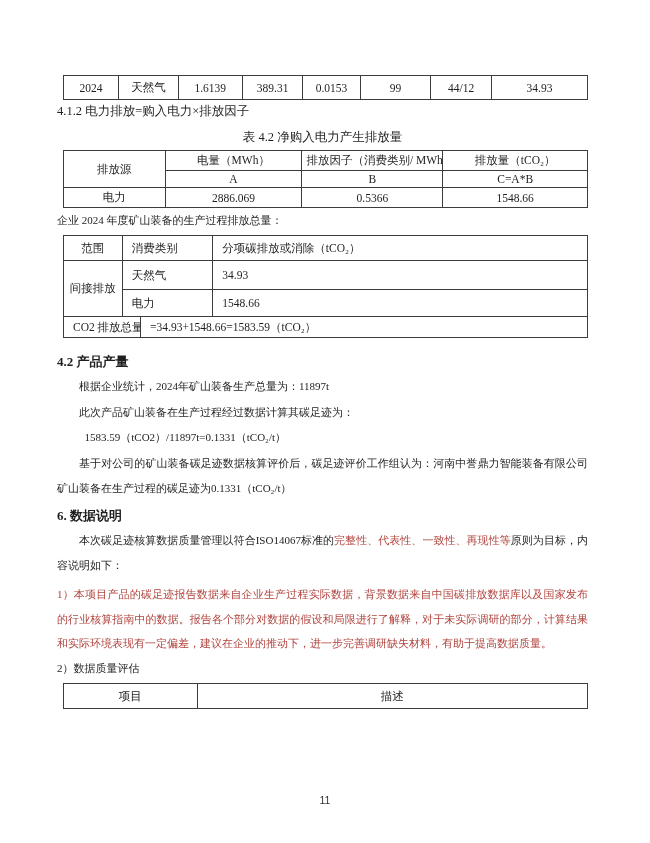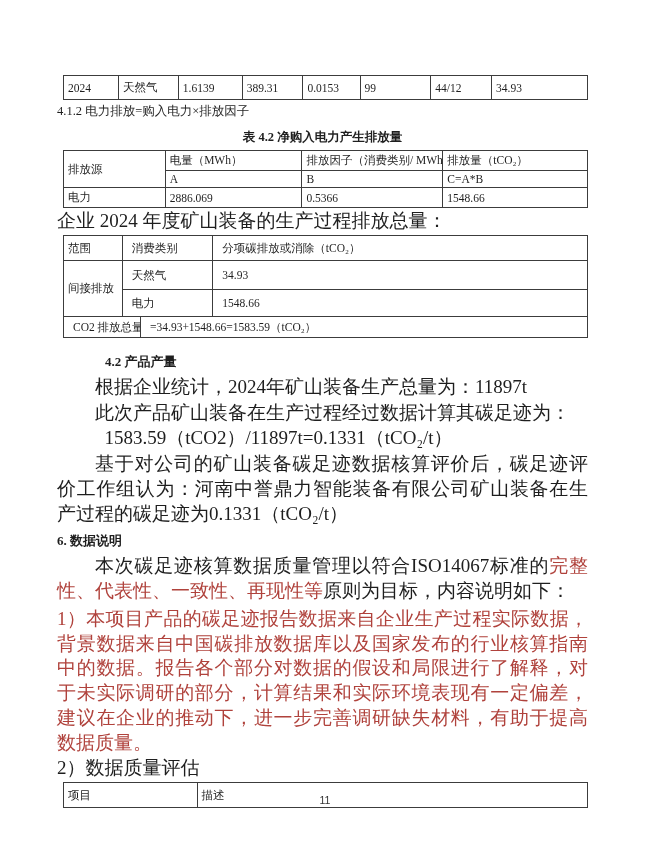--- a/index.html
+++ b/index.html
@@ -10,42 +10,42 @@
     padding:75px 62px 0 57px;
     background:#ffffff;
     font-family:"Liberation Serif","DejaVu Serif",serif;
     color:#1e1e1e;
     overflow:hidden;
   }
   table { border-collapse:collapse; width:525px; margin-left:6px; table-layout:fixed; }
   td {
     border:1px solid #3c3c3c;
     font-size:11.5px;
-    text-align:left;
+    text-align:center;
     padding:2px 4px;
     overflow:hidden;
     white-space:nowrap;
     color:#1e1e1e;
   }
   td.left { text-align:left; padding-left:9px; }
   .fuel td { height:19px; }
   .t42 td { height:12px; }
   .t42 tr.datarow td { height:15px; }
   .sum tr.r1 td { height:20px; }
   .sum tr.r2 td { height:24px; }
   .sum tr.r3 td { height:22px; }
   .totalrow { margin-top:-1px; }
   .totalrow td { height:16px; }
   .qual td { height:20px; }
-  p { margin:0; font-size:19px; line-height:25px; text-align:justify; }
+  p { margin:0; font-size:11px; line-height:25px; text-align:justify; }
   .sec412 { margin-top:2px; line-height:19px; font-size:12.5px; }
-  .tbl-title { margin-top:8px; margin-bottom:5px; text-align:center; font-weight:bold; font-size:12.5px; line-height:16px; }
+  .tbl-title { margin-top:8px; margin-bottom:5px; text-align:center; font-weight:normal; font-size:12.5px; line-height:16px; }
   .total-line { margin-top:3px; line-height:19px; margin-bottom:5px; }
   .h { font-weight:bold; font-size:13px; line-height:17px; text-align:left; }
-  .h42 { margin-top:15px;margin-left:48px; }
+  .h42 { margin-top:15px; }
   .h43 { margin-top:9px; }
   .h5  { margin-top:7px; }
   .h6  { margin-top:6px; }
   .body-line { margin-top:7px; line-height:19px; }
   .formula { margin-top:6px; line-height:19px; }
   .ind { text-indent:2em; }
   .ind25 { text-indent:2.5em; }
   .para { margin-top:4px; line-height:25px; }
   .red { color:#b0423c; }
   .item1 { line-height:24.7px; }

